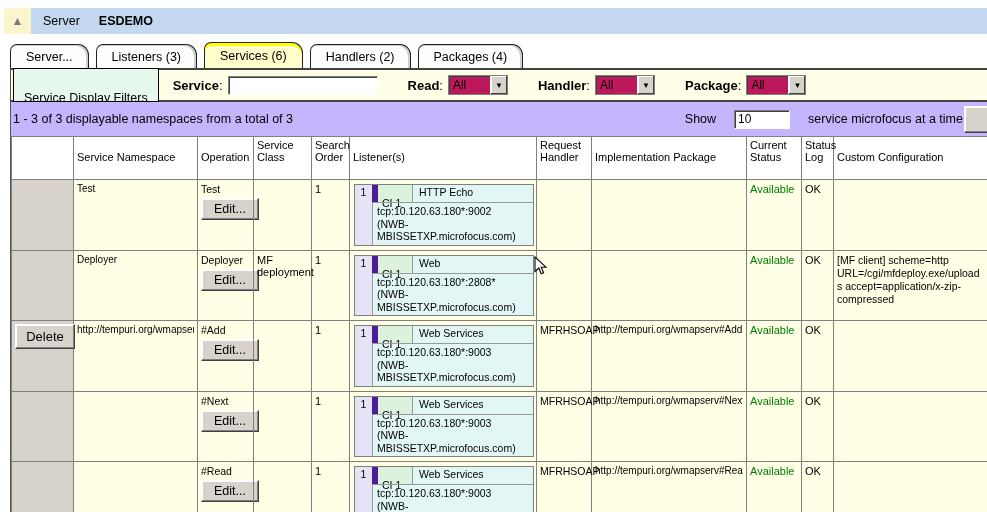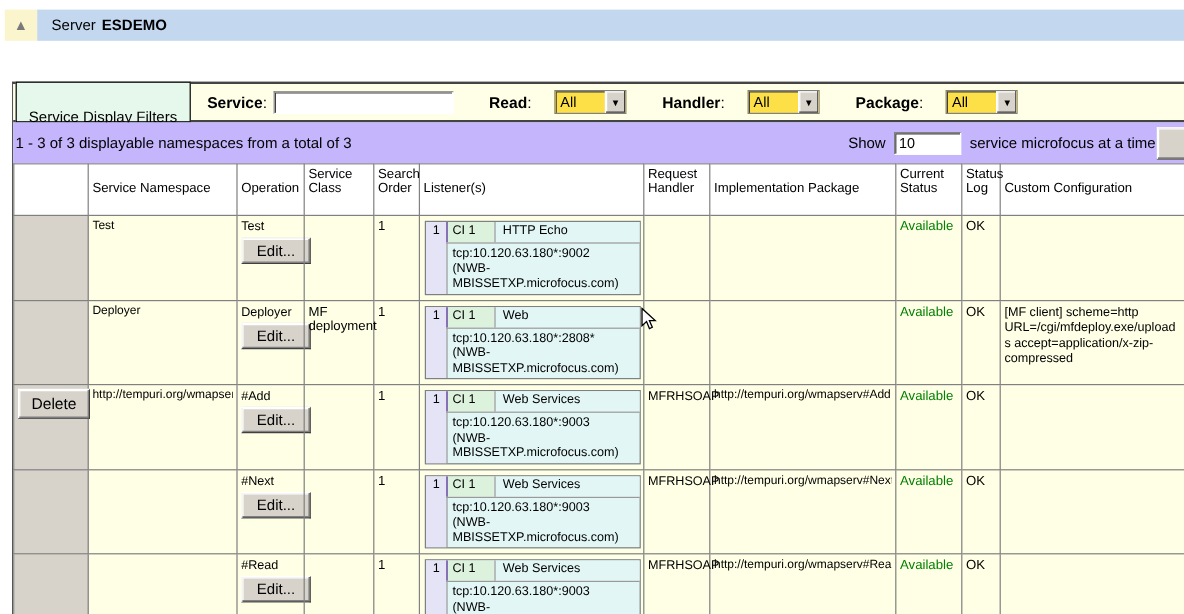--- a/index.html
+++ b/index.html
@@ -5,48 +5,48 @@
   * { margin:0; padding:0; box-sizing:border-box; }
   html,body { background:#fff; }
   body { font-family:"Liberation Sans", sans-serif; color:#000; }
   .screen { position:relative; width:987px; height:512px; overflow:hidden; background:#fff; }
 
   
   .titlebar { position:absolute; left:4px; top:8px; right:0; height:26px; display:flex; }
   .tri-box { width:27px; height:26px; background:var(--corner-yellow,#faf5cc); display:flex; align-items:center; justify-content:center; }
   .tri { font-size:12px; color:#7a7a7a; line-height:1; }
   .title-blue { flex:1; background:var(--titlebar-blue,#c3d7ef); display:flex; align-items:center; padding-left:12px; font-size:12.5px; }
-  .title-blue b { margin-left:5px; }
+  .title-blue b { margin-left:19px; }
 
   
   .tabs { position:absolute; left:10px; top:42px; display:flex; align-items:flex-end; gap:7px; height:27px; }
   .tab { height:25px; padding:0 15px; display:flex; align-items:center; font-size:12.5px;
          background:#fdfdfd; border:1px solid #222; border-bottom:none; border-radius:7px 11px 0 0;
          box-shadow:inset -2px 1px 0 #cfcfcf; cursor:default; }
   .tab.active { background:var(--tab-active-bg,#ffffcc); box-shadow:inset 0 3px 0 var(--tab-active-accent,#ffff00); height:27px; }
 
   
   .pane { position:absolute; left:10px; top:68px; width:977px; border-left:1px solid #555; border-top:2px solid #444; }
 
   
   .filterbar { height:32px; background:var(--filter-bar-bg,#ffffe8); border-bottom:2px solid #444; display:flex; align-items:center; padding:0 2px; }
   .filter-title { height:28px; line-height:26px; padding:16px 10px; background:var(--filter-title-bg,#e6f8ec); border:1px solid #000; font-size:12.5px; }
   .flabel { font-weight:bold; font-size:13px; }
   .flabel .colon { font-weight:normal; }
   .sunken { background:#fff; border:1px solid #808080; border-bottom-color:#fff; border-right-color:#fff; box-shadow:inset 1px 1px 0 #404040; }
   .txt { height:19px; font-size:12px; padding:0 3px; font-family:"Liberation Sans",sans-serif; outline:none; }
   .service-input { width:150px; margin-left:5px; }
   .ml12 { margin-left:14px; } .ml26 { margin-left:30px; }
-  .fakeselect { display:flex; width:60px; height:20px; margin-left:19px; background:#fde047; border:1px solid #808080; box-shadow:inset 1px 1px 0 #404040; cursor:default; }
+  .fakeselect { display:flex; width:60px; height:20px; margin-left:5px; background:#be185d; border:1px solid #808080; box-shadow:inset 1px 1px 0 #404040; cursor:default; }
   .fakeselect .val { flex:1; font-size:12px; padding:2px 0 0 4px; overflow:hidden; }
   .ddbtn { width:17px; background:var(--button-face,#d7d3cb); border-left:1px solid #fff; box-shadow:inset -1px -1px 0 #404040, inset 1px 1px 0 #fff; font-size:8px; color:#000; display:flex; align-items:center; justify-content:center; }
 
   
   .resultsbar { position:relative; height:34px; background:#c4b5fd; display:flex; align-items:center; font-size:12.5px; padding-left:2px; }
-  .right-group { margin-left:auto; margin-right:24px; display:flex; align-items:center; gap:7px;justify-content:center; }
+  .right-group { margin-left:auto; margin-right:24px; display:flex; align-items:center; gap:18px;justify-content:center; }
   .show-input { width:56px; }
   .partial-btn { position:absolute; right:-9px; top:4px; width:32px; height:27px; }
 
   
   .btn3d { background:var(--button-face,#d7d3cb); border:1px solid; border-color:#fff #404040 #404040 #fff;
            box-shadow:inset -1px -1px 0 #808080, inset 1px 1px 0 #ffffff;
            font-family:"Liberation Sans",sans-serif; font-size:12.5px; color:#000; cursor:default; }
   .edit-btn { display:block; width:58px; height:22px; margin-top:3px; }
   .del-btn { width:60px; height:25px; margin:2px; font-size:13px; }
 
@@ -58,41 +58,48 @@
   .c-del { background:var(--gray-col-bg,#d7d3cb); padding:1px !important; }
   .c-ns div, .c-ip div { font-size:10px; white-space:nowrap; overflow:hidden; }
   .c-op { font-size:10.5px; }
   .c-st { color:var(--status-green,#008000); font-size:11px; }
   .c-cc div { font-size:10.5px; word-wrap:break-word; line-height:13px; }
   .c-rh { font-size:10.5px; }
 
   
   .lbox { margin:1px; width:180px; border:1px solid #808080; display:grid; grid-template-columns:17px 40px 1fr; grid-template-rows:17px auto; background:var(--listener-info-bg,#e2f7f5); font-size:10.5px; }
   .lnum { grid-row:1/3; background:var(--listener-num-bg,#e4e4f6); text-align:center; padding-top:1px; }
-  .lconv { background:var(--listener-conv-bg,#ddf2dd); border-left:1px solid #4c1d95; padding:1px 0 0 4px; }
+  .lconv { background:var(--listener-conv-bg,#ddf2dd); border-left:6px solid #4c1d95; padding:12px 0 0 4px; }
   .ltype { background:var(--listener-info-bg,#e2f7f5); border-left:1px solid #999; padding:1px 0 0 6px; }
   .linfo { grid-column:2/4; border-left:1px solid #999; border-top:1px solid #999; padding:2px 0 2px 4px; line-height:12.5px; font-size:10.5px; }
 
   .cursor { position:absolute; left:534px; top:256px; z-index:50; }
 </style>
 </head>
 <body>
 
 <div class="screen">
 
   <div class="titlebar">
     <div class="tri-box">
         <span class="tri">▲</span>
       </div>
     <div class="title-blue">
       <span>Server</span>
       <b>ESDEMO</b>
     </div>
   </div>
 
+  <div class="tabs">
+    <div class="tab">Server...</div>
+    <div class="tab">Listeners (3)</div>
+    <div class="tab active">Services (6)</div>
+    <div class="tab">Handlers (2)</div>
+    <div class="tab">Packages (4)</div>
+  </div>
 
   <div class="pane">
 
     <div class="filterbar">
       <div class="filter-title">Service Display Filters</div>
       <span class="flabel ml12"><b>Service</b><span class="colon">:</span></span>
       <input class="sunken txt service-input" value="" style="">
       <span class="flabel ml26"><b>Read</b><span class="colon">:</span></span>
       <div class="fakeselect">
         <span class="val">All</span>

